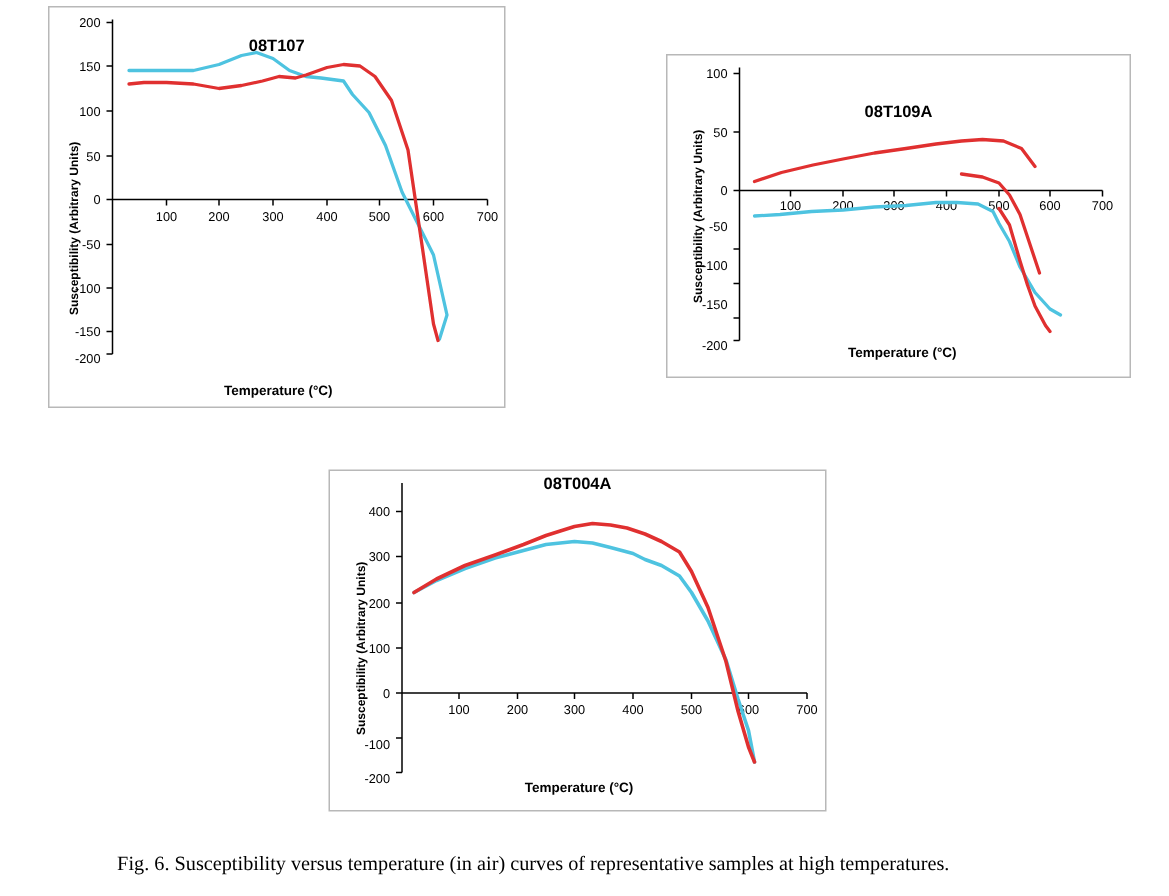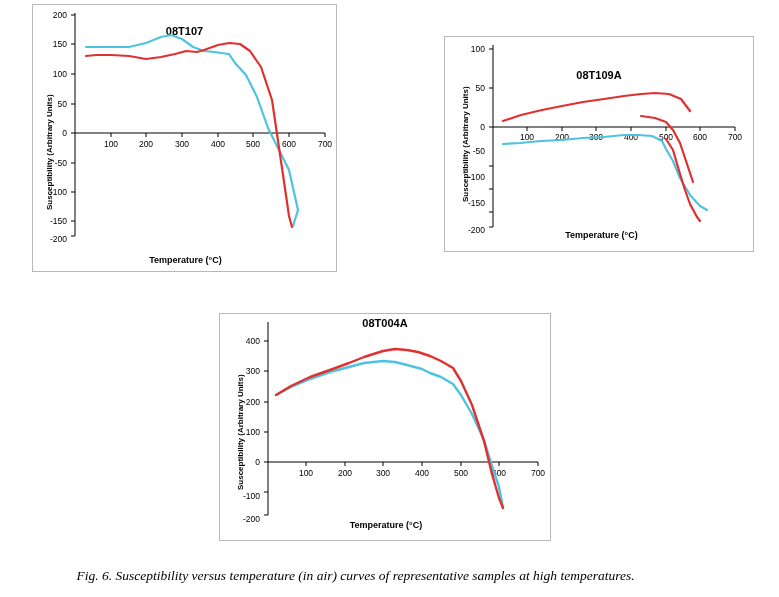--- a/index.html
+++ b/index.html
@@ -50,21 +50,20 @@
   }
   .plot-svg { position: absolute; left: 0; top: 0; }
   .caption {
     position: absolute;
     left: 0;
     width: 711px;
     text-align: center;
     font-family: "Liberation Serif", serif;
     font-size: 13.5px;
     color: #000;
-    font-style: italic;
   }
   text.tick {
     font-family: "Liberation Sans", sans-serif;
     font-size: 8.5px;
     fill: #000;
   }
 </style>
 </head>
 <body>
 

